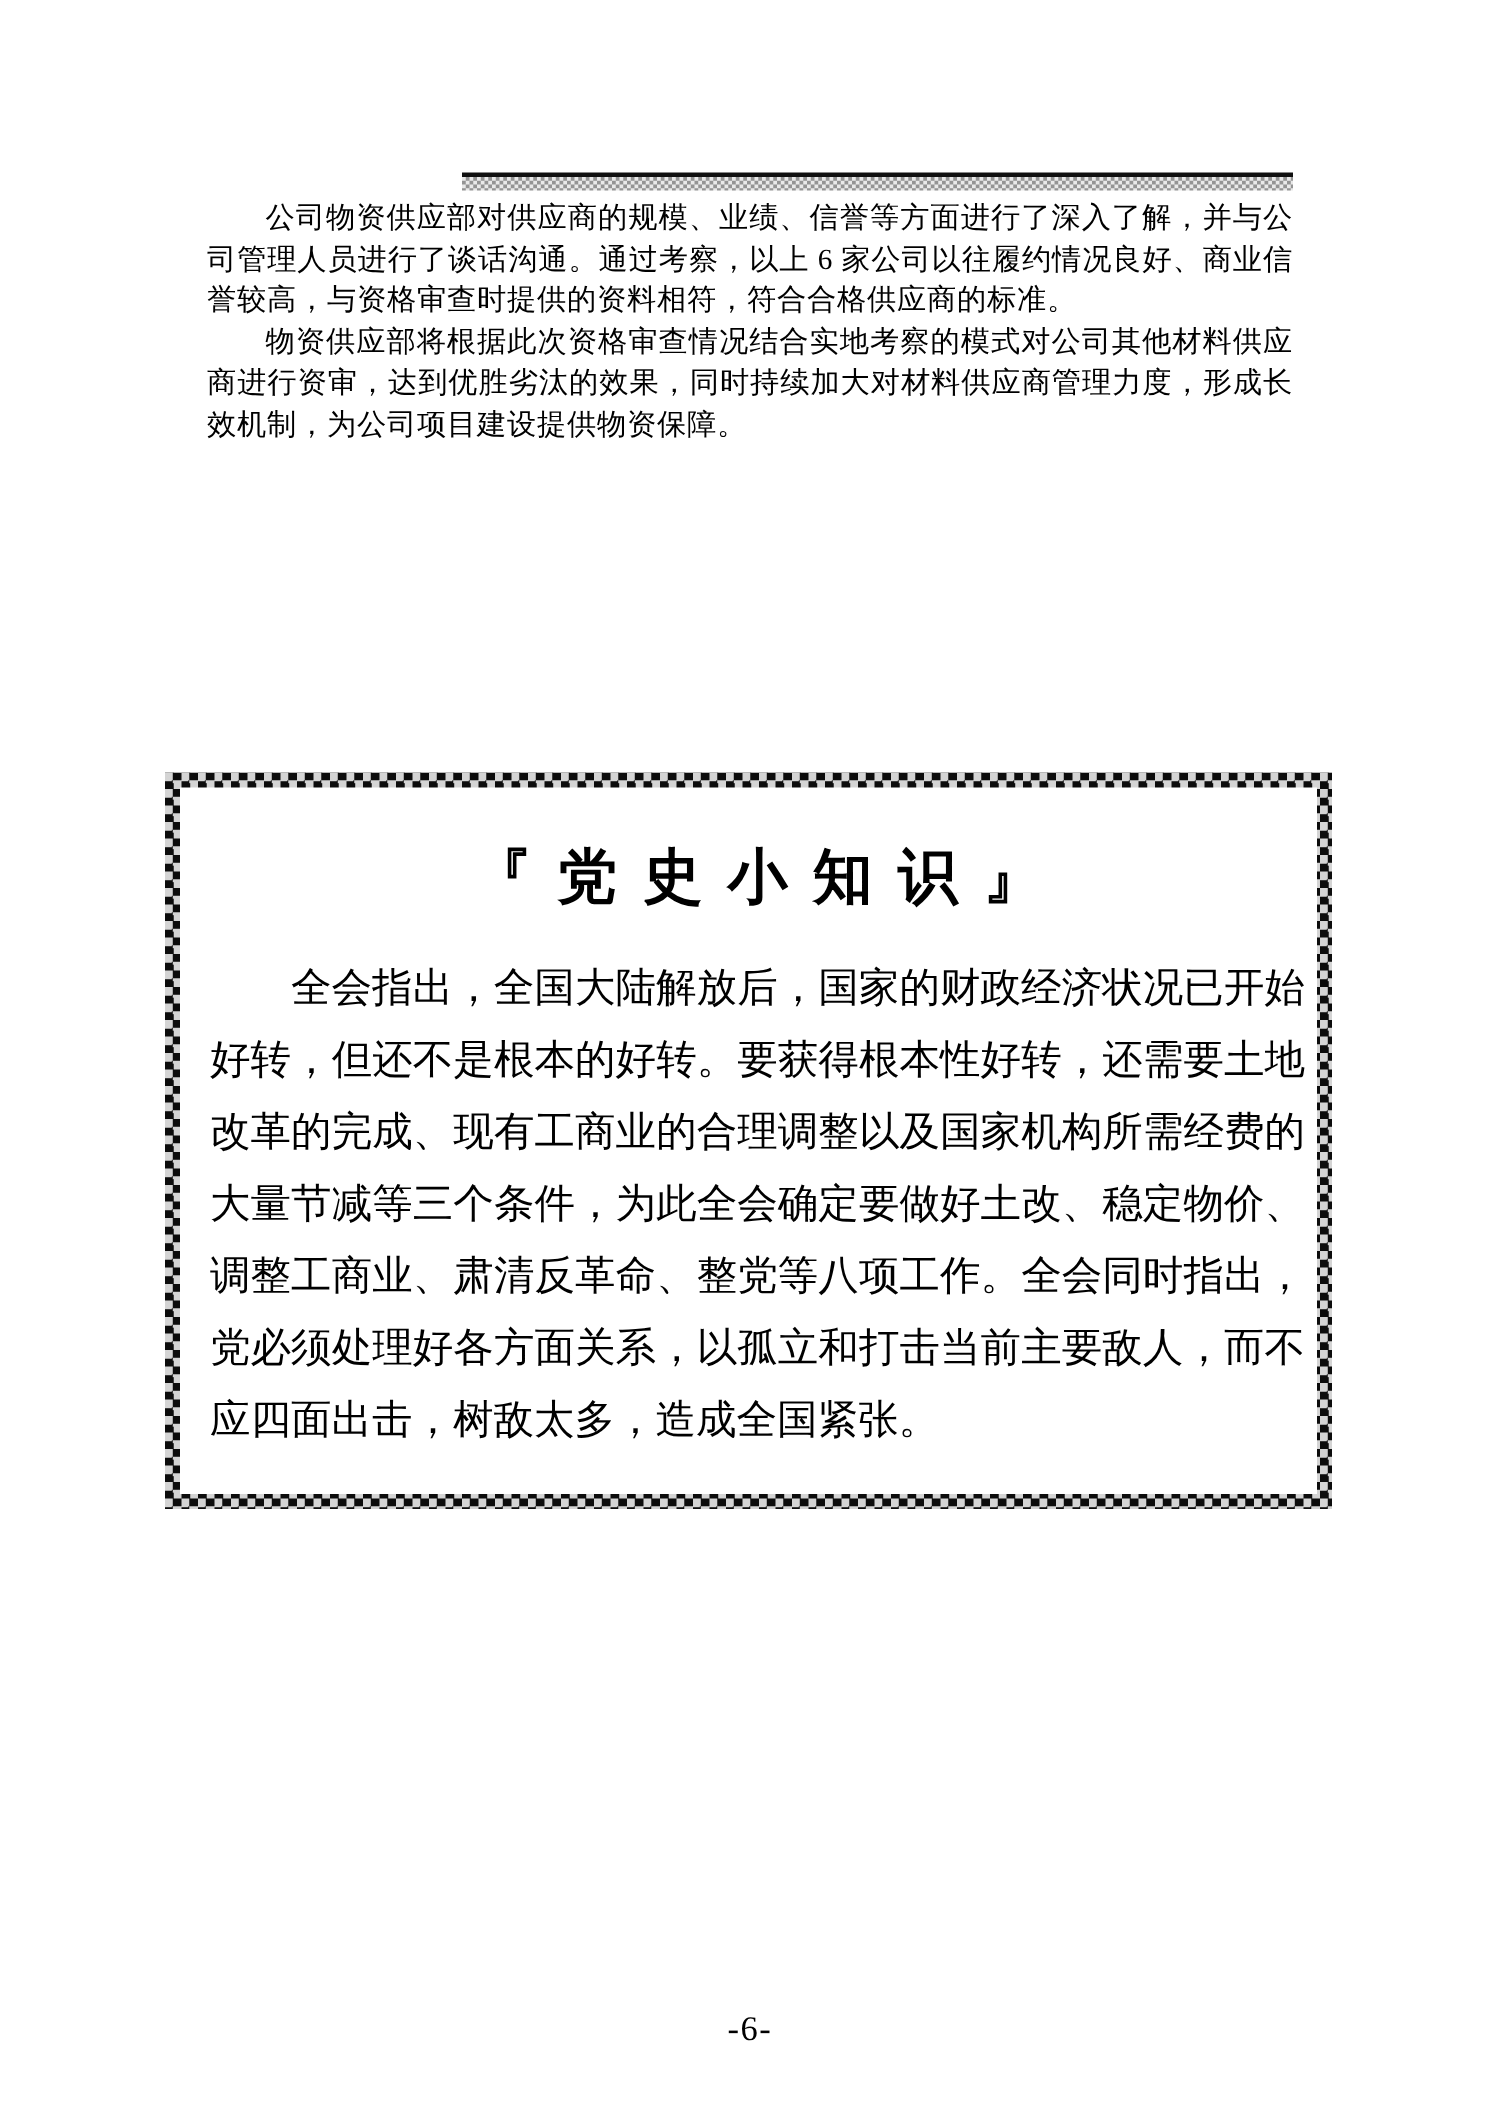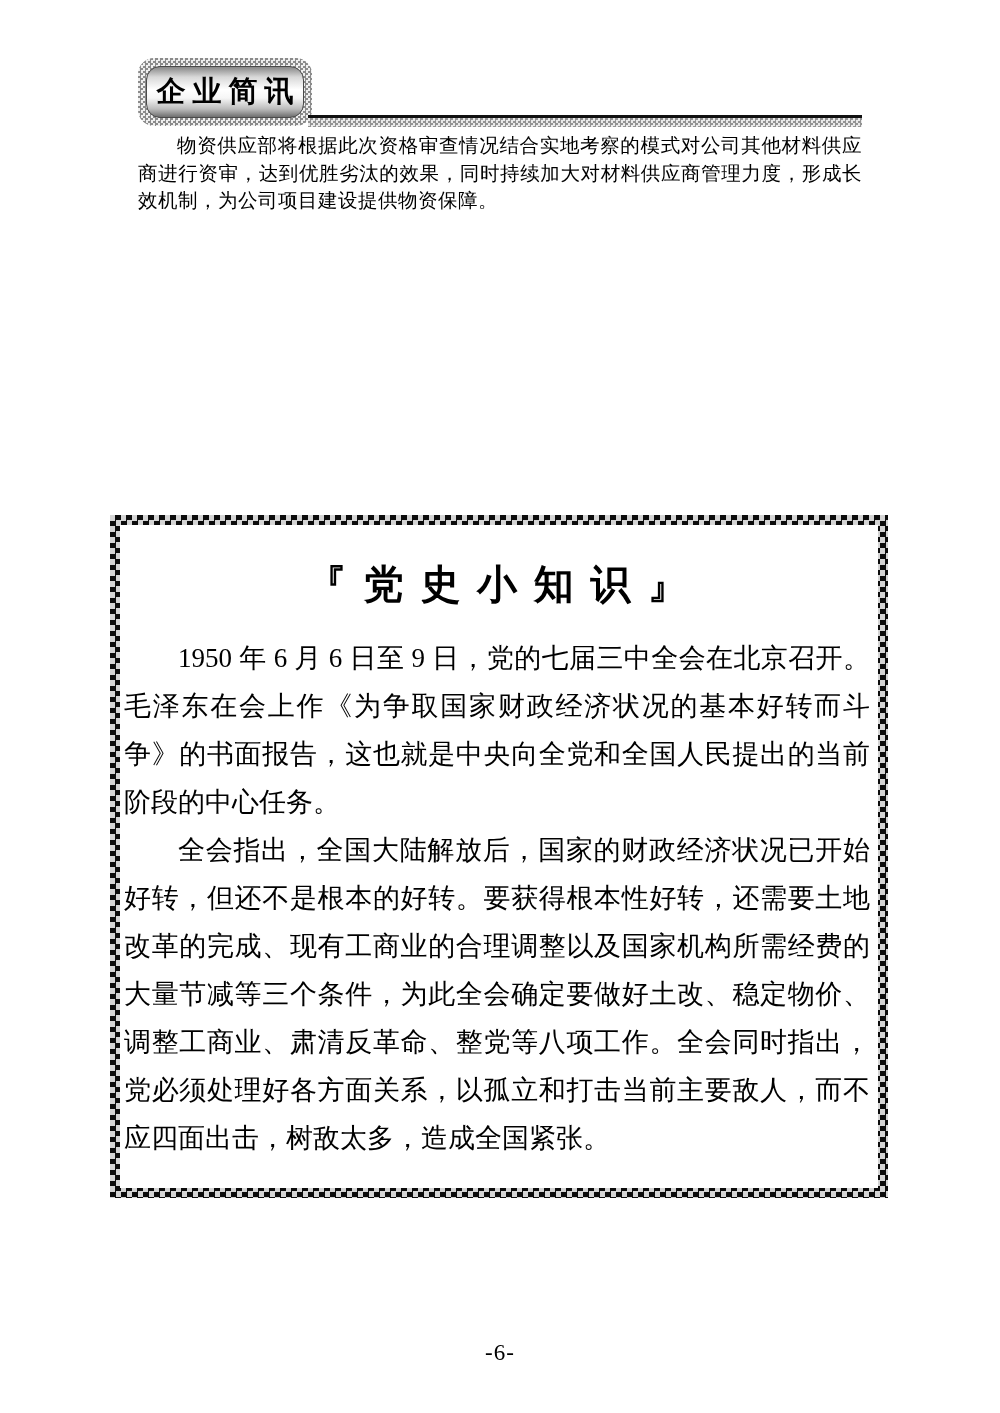--- a/index.html
+++ b/index.html
@@ -58,21 +58,21 @@
   
   .kbox-outer {
     position: absolute; left: 110px; top: 515px;
     width: 778px; box-sizing: border-box;
     padding: 10px;
     background: repeating-conic-gradient(#0c0c0c 0% 25%, #d4d4d4 0% 50%);
     background-size: 11px 11px;
   }
   .kbox-inner {
     background: #ffffff;
-    padding: 16px 8px 26px 4px;
+    padding: 16px 8px 26px 20px;
   }
   .kbox-title {
     margin: 16px 0 22px 0;
     text-align: center;
     font-weight: bold;
     font-size: 40px;
     letter-spacing: 0.42em;
     text-indent: 0.42em; 
   }
   .kbox-inner p {
@@ -89,36 +89,31 @@
     text-align: center;
   }
   .page-num { font-size: 23px; letter-spacing: 1px; }
 </style>
 </head>
 <body>
 
 <div class="page">
 
   <header class="header-row">
-    <div class="badge-shadow">
-      <div class="badge-btn">
-        <span>企业简讯</span>
-      </div>
-    </div>
     <div class="header-rule"></div>
   </header>
 
   <section class="news content-col">
+    <p>公司物资供应部对供应商的规模、业绩、信誉等方面进行了深入了解，并与公司管理人员进行了谈话沟通。通过考察，以上 6 家公司以往履约情况良好、商业信誉较高，与资格审查时提供的资料相符，符合合格供应商的标准。</p>
     <p>物资供应部将根据此次资格审查情况结合实地考察的模式对公司其他材料供应商进行资审，达到优胜劣汰的效果，同时持续加大对材料供应商管理力度，形成长效机制，为公司项目建设提供物资保障。</p>
   </section>
 
   <section class="kbox-outer">
     <div class="kbox-inner">
       <h2 class="kbox-title">『党史小知识』</h2>
-      <p>1950 年 6 月 6 日至 9 日，党的七届三中全会在北京召开。毛泽东在会上作《为争取国家财政经济状况的基本好转而斗争》的书面报告，这也就是中央向全党和全国人民提出的当前阶段的中心任务。</p>
       <p>全会指出，全国大陆解放后，国家的财政经济状况已开始好转，但还不是根本的好转。要获得根本性好转，还需要土地改革的完成、现有工商业的合理调整以及国家机构所需经费的大量节减等三个条件，为此全会确定要做好土改、稳定物价、调整工商业、肃清反革命、整党等八项工作。全会同时指出，党必须处理好各方面关系，以孤立和打击当前主要敌人，而不应四面出击，树敌太多，造成全国紧张。</p>
     </div>
   </section>
 
   <footer class="page-footer">
     <span class="page-num">-6-</span>
   </footer>
 
 </div>
 

